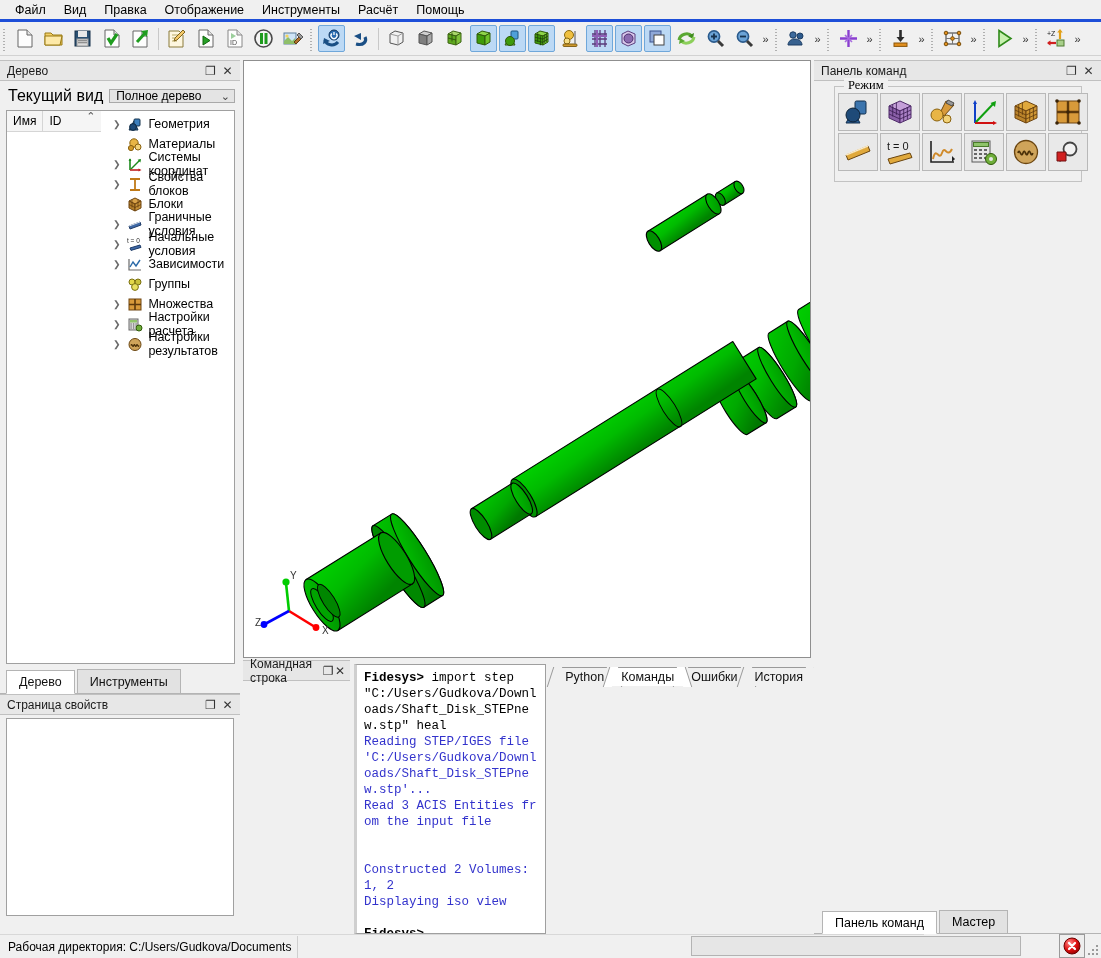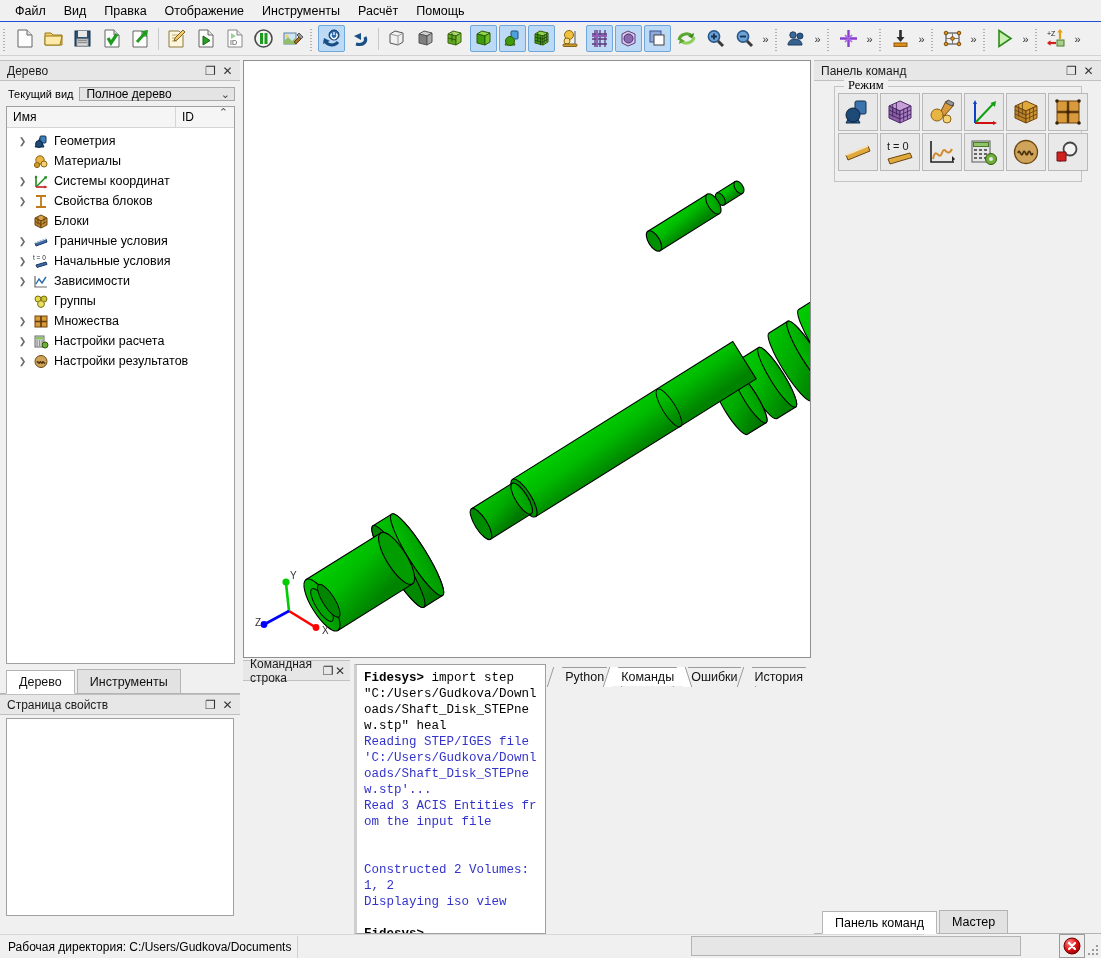--- a/index.html
+++ b/index.html
@@ -12,21 +12,21 @@
     font-size: 12px;
     color: #000;
     -webkit-font-smoothing: none;
   }
   #app { position: relative; width: 1101px; height: 958px; background: #f0f0f0; }
 
   
   #menubar {
     position: absolute; left: 0; top: 0; width: 1101px; height: 22px;
     background: #f0f0f0; display: flex; align-items: center;
-    padding-left: 6px; border-bottom: 1px solid #1d4ed8;
+    padding-left: 6px; border-bottom: 3px solid #1d4ed8;
   }
   .menu-item { padding: 3px 9px; font-size: 12.5px; color: #000; cursor: default; white-space: nowrap; }
 
   
   #toolbar {
     position: absolute; left: 0; top: 22px; width: 1101px; height: 34px;
     background: #f0f0f0; display: flex; align-items: center;
     border-bottom: 1px solid #d2d2d2;
   }
   .tb-group { display: flex; align-items: center; height: 32px; }
@@ -65,31 +65,31 @@
   }
 
   
   #tree-panel {
     position: absolute; left: 0; top: 60px; width: 240px; height: 604px;
     background: #f0f0f0; display: flex; flex-direction: column;
   }
   #tree-viewrow {
     display: flex; align-items: center; padding: 6px 5px 5px 8px; gap: 6px;
   }
-  #tree-viewrow .lbl { font-size: 11px; white-space: nowrap; }
+  #tree-viewrow .lbl { font-size: 16px; white-space: nowrap; }
   .combo {
     flex: 1 1 auto; height: 14px; background: #e4e4e4;
     border: 1px solid #a9a9a9; display: flex; align-items: center;
     padding: 0 4px 0 6px; font-size: 12px; position: relative;
   }
   .combo .cv { flex: 1 1 auto; }
   .combo .chev { color: #444; font-size: 11px; }
   #tree-box {
     margin: 0 5px 0 6px; flex: 1 1 auto; background: #fff;
-    border: 1px solid #a0a0a0; display: flex; flex-direction: column; overflow: hidden;
+    border: 1px solid #a0a0a0; display: flex; flex-direction: row; overflow: hidden;
   }
   #tree-header {
     display: flex; height: 21px; background: #f5f5f5;
     border-bottom: 1px solid #d5d5d5; font-size: 12px; position: relative;
   }
   #tree-header .hcell { display: flex; align-items: center; padding: 0 6px; }
   #tree-header .hcell.name { flex: 1 1 auto; border-right: 1px solid #d5d5d5; }
   #tree-header .hcell.id { width: 58px; }
   #tree-header .sortmark { position: absolute; right: 6px; top: -1px; font-size: 11px; color: #555; }
   #tree-list { flex: 1 1 auto; overflow: hidden; padding-top: 3px; }

